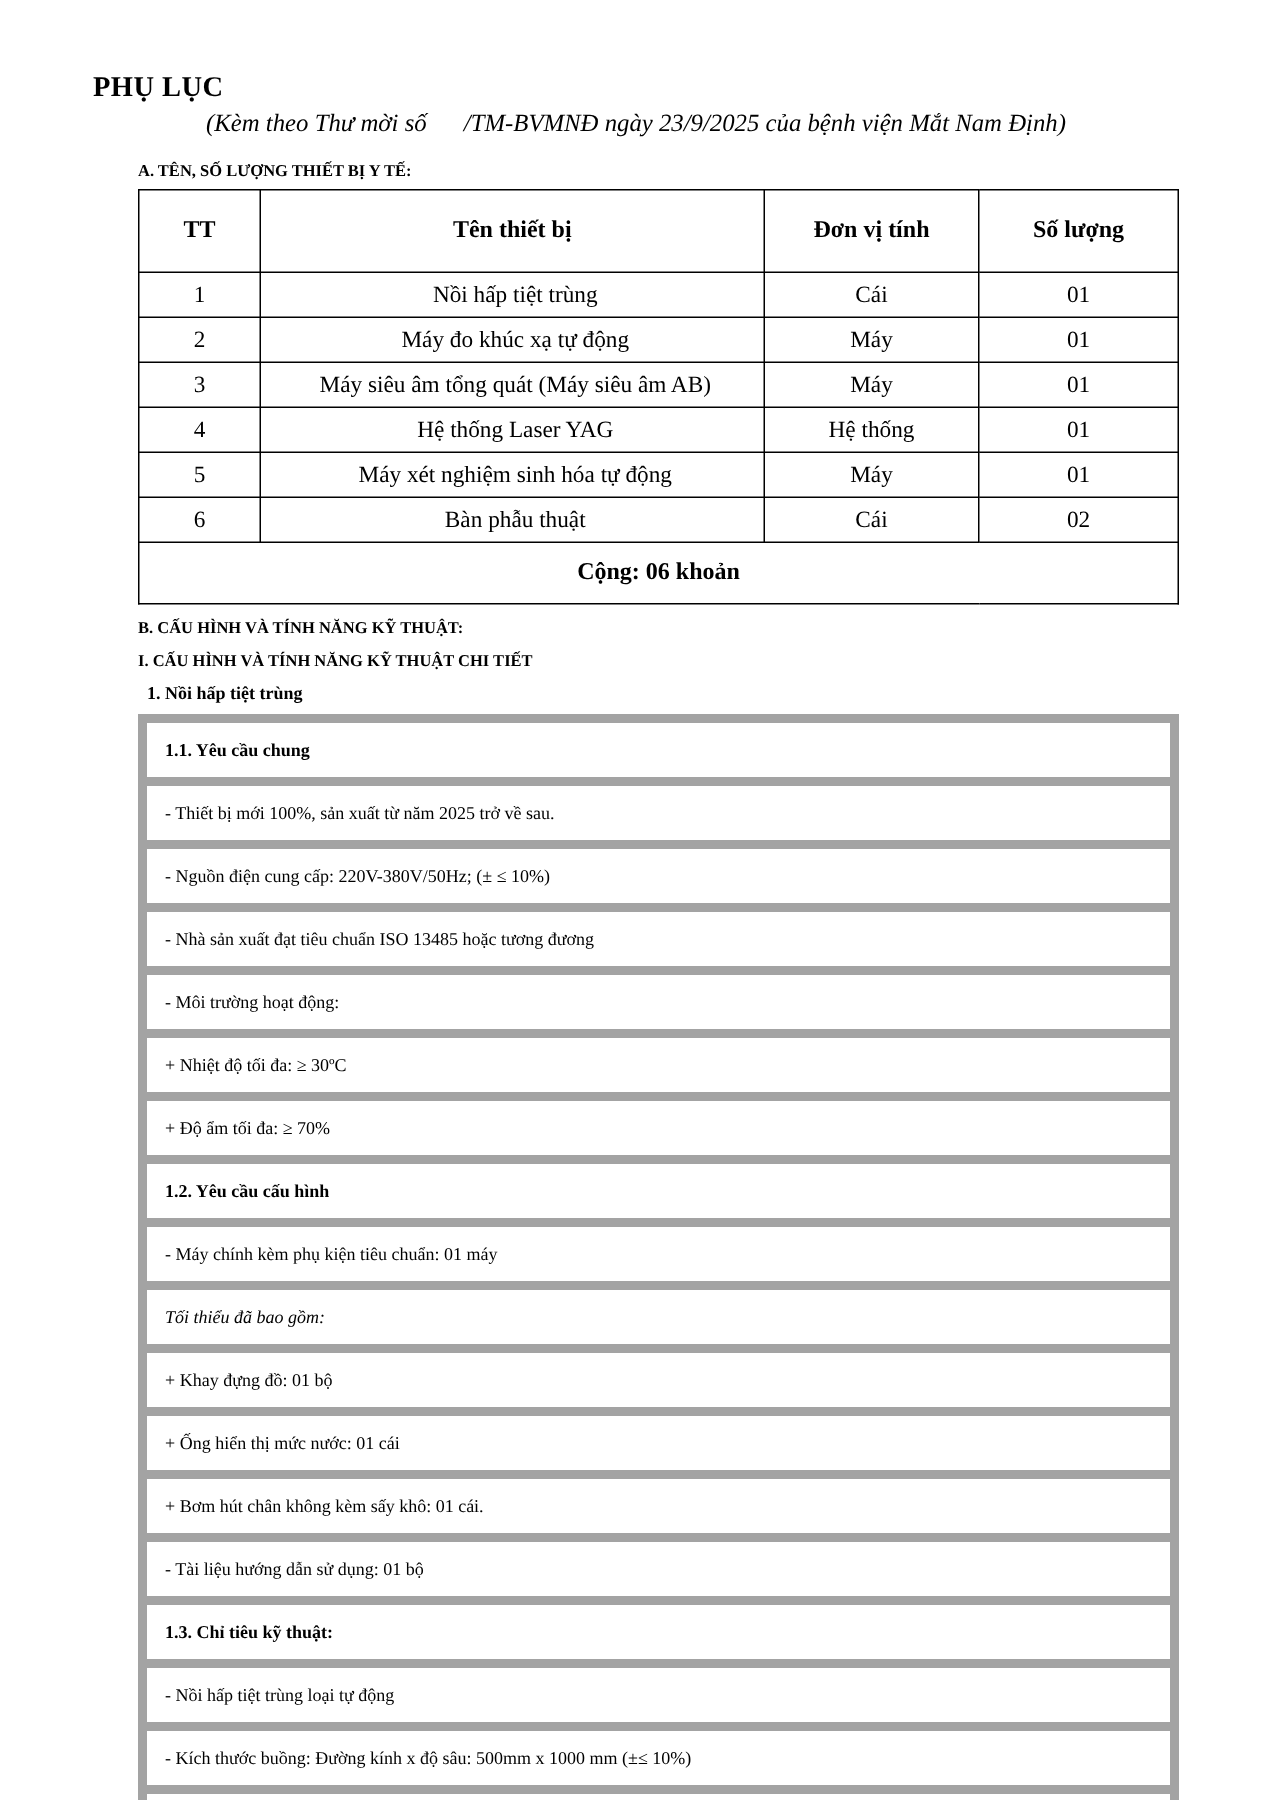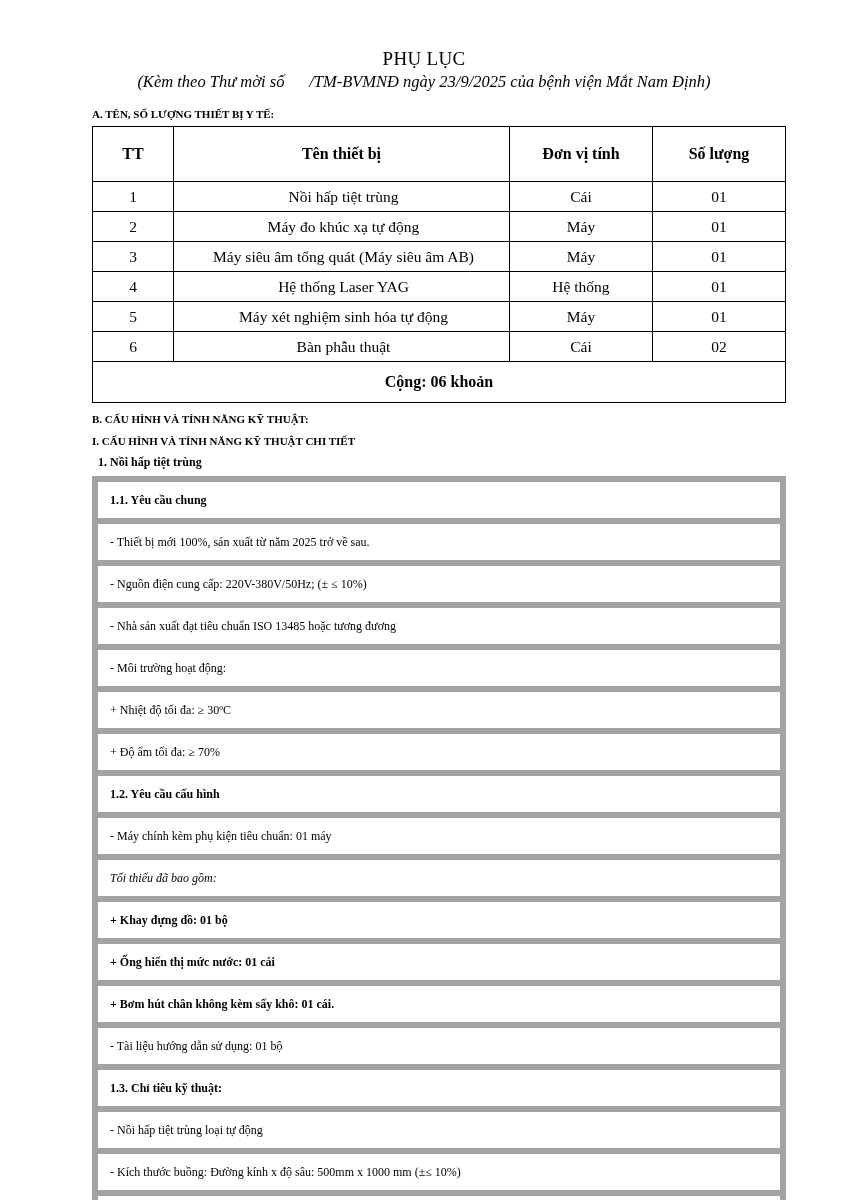--- a/index.html
+++ b/index.html
@@ -14,22 +14,21 @@
     color: #000000;
   }
   .page {
     width: 848px;
     min-height: 1200px;
     box-sizing: border-box;
     padding: 38px 62px 20px 62px;
     position: relative;
   }
   .doc-title {
-    text-align: center;
-    font-weight: normal;
+    font-weight: bold;
     font-size: 19px;
     letter-spacing: 0.3px;
     margin: 10px 0 2px 0;
   }
   .doc-subtitle {
     text-align: center;
     font-style: italic;
     font-size: 16.5px;
     margin: 0 0 16px 0;
     white-space: pre;
@@ -87,21 +86,21 @@
   table.spec td {
     border: 6px solid #a3a3a3;
     font-size: 12px;
     padding: 6px 8px 6px 12px;
     vertical-align: middle;
     height: 24px;
   }
   td.bold { font-weight: bold; font-size: 16px; }
   td.italic { font-style: italic; }
   td.indent1 { padding-left: 26px; }
-  td.indent2 { padding-left: 38px; font-weight: bold; }
+  td.indent2 { padding-left: 38px; }
 </style>
 </head>
 <body>
 
 <div class="page">
 
   <div class="doc-title">PHỤ LỤC</div>
   <div class="doc-subtitle">(Kèm theo Thư mời số      /TM-BVMNĐ ngày 23/9/2025 của bệnh viện Mắt Nam Định)</div>
 
   <div class="section-heading">A. TÊN, SỐ LƯỢNG THIẾT BỊ Y TẾ:</div>

